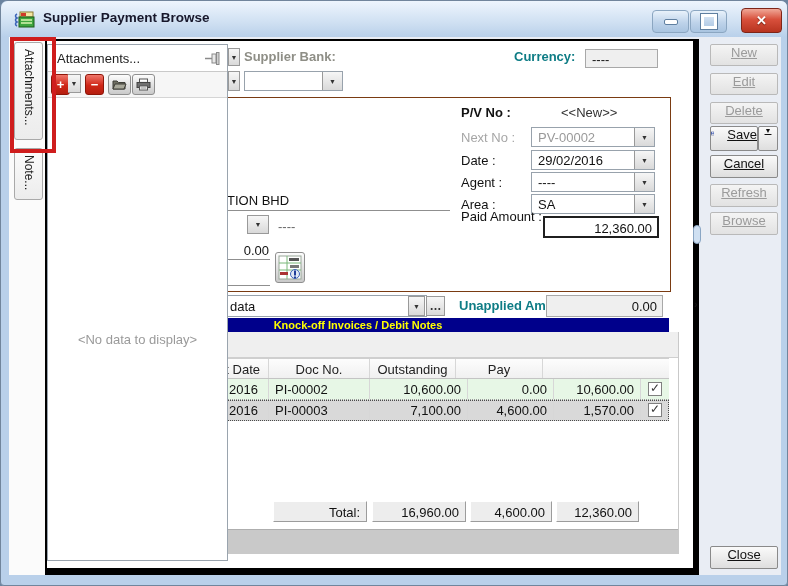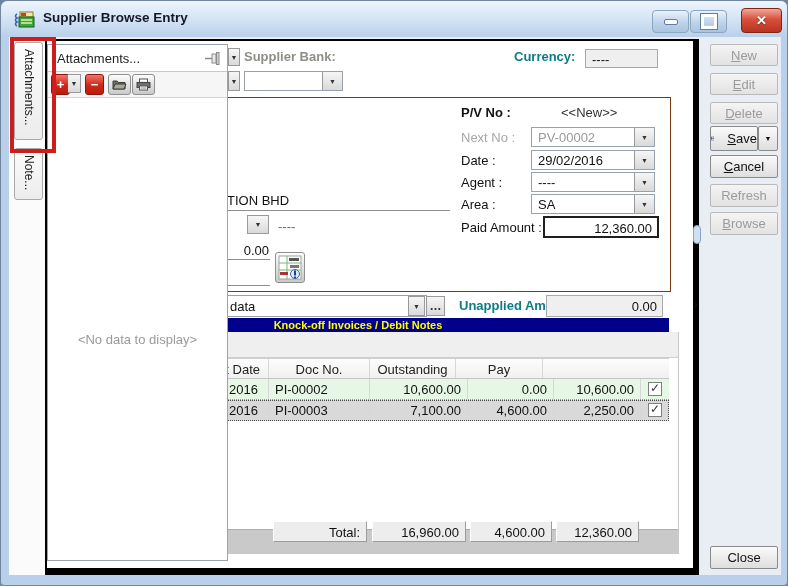--- a/index.html
+++ b/index.html
@@ -51,53 +51,53 @@
   .gc-chk{width:28px;display:flex;align-items:center;justify-content:center;padding-top:0;border-right:none;}
   .ghead{top:357px;background:linear-gradient(#fdfdfd,#f0f0f0);border-top:1px solid #cfcfcf;border-bottom:1px solid #c4c4c4;}
   .ghead .gc{text-align:center;padding-left:0;padding-right:0;color:#222;}
   .ghead .gc-date{text-align:right;padding-right:8px;}
   .row1{top:378px;background:#e7f7e6;border-bottom:1px dotted #9a9a9a;}
   .row2{top:399px;background:#d9d9d9;border-bottom:1px dotted #6a6a6a;outline:1px dotted #4a4a4a;outline-offset:-1px;}
   .checkbox{width:14px;height:14px;background:#fff;border:1px solid #7f7f7f;box-sizing:border-box;font-size:12px;line-height:11px;text-align:center;color:#3a3a3a;}
   .rows-bg{left:46px;top:420px;width:631px;height:108px;background:#fff;}
   .grid-rline{left:677px;top:331px;width:1px;height:222px;background:#c9c9c9;}
   .gfooter{left:46px;top:528px;width:631px;height:25px;background:#c9c9c9;border-top:1px solid #aeaeae;box-sizing:border-box;}
-  .fseg{top:520px;height:21px;background:#ededed;border:1px solid #9c9c9c;border-top-color:#fff;border-left-color:#fff;box-sizing:border-box;text-align:right;padding:3px 6px 0 0;}
+  .fseg{top:500px;height:21px;background:#ededed;border:1px solid #9c9c9c;border-top-color:#fff;border-left-color:#fff;box-sizing:border-box;text-align:right;padding:3px 6px 0 0;}
   .fwhite{left:46px;top:553px;width:646px;height:14px;background:#fff;}
   
   .flyout{left:46px;top:43px;width:181px;height:517px;background:#fff;border:1px solid #9aa4ae;box-sizing:border-box;z-index:40;}
   .fly-head{left:0;top:0;width:179px;height:27px;background:#fff;border-bottom:1px solid #c9c9c9;box-sizing:border-box;}
   .fly-title{left:9px;top:6px;font-size:13px;color:#222;}
   .fly-tools{left:0;top:27px;width:179px;height:26px;background:#f6f6f6;border-bottom:1px solid #d5d5d5;box-sizing:border-box;}
   .tbtn-red{background:linear-gradient(#f0766a,#cf2617 55%,#b51e0f);border:1px solid #8e1508;border-radius:3px;color:#fff;font-weight:bold;display:flex;align-items:center;justify-content:center;}
   .tbtn-gray{background:linear-gradient(#fdfdfd,#c9c9c9);border:1px solid #8f8f8f;border-radius:3px;display:flex;align-items:center;justify-content:center;}
   .empty-text{left:0;top:287px;width:179px;text-align:center;color:#9a9a9a;}
   
-  .abtn{left:709px;width:68px;height:22px;border:1px solid #b9b9b9;border-radius:2px;background:linear-gradient(#f4f4f4,#e2e2e2);color:#9b9b9b;display:flex;align-items:center;justify-content:center;box-sizing:border-box;}
+  .abtn{left:709px;width:68px;height:22px;border:1px solid #b9b9b9;border-radius:2px;background:linear-gradient(#f4f4f4,#e2e2e2);color:#9b9b9b;display:flex;justify-content:center;box-sizing:border-box;text-decoration:underline;}
   .abtn.en{border-color:#8a8a8a;background:linear-gradient(#fafafa,#dedede);color:#111;gap:10px;}
   .lblk{display:block;}
   .accel .lblk::first-letter{text-decoration:underline;}
   .grip{left:692px;top:224px;width:8px;height:19px;background:#cfe0f2;border:1px solid #8aa6c4;border-radius:4px;box-sizing:border-box;z-index:10;}
   .split-arr{left:693px;top:297px;font-size:11px;font-weight:bold;color:#111;z-index:10;}
 </style>
 </head>
 <body>
 
 <div class="window">
 
   <div class="abs titlebar">
     <svg class="abs" style="left:13px;top:9px" width="22" height="19" viewBox="0 0 22 19">
       <path d="M3 4 C1 5 1 7 3 8 C1 9 1 11 3 12 C1 13 1 15 3 16" stroke="#3b63b8" stroke-width="1.6" fill="none"></path>
       <rect x="6" y="2" width="13" height="5" fill="#f3e6a2" stroke="#8a7a30"></rect>
       <rect x="7" y="3" width="5" height="3" fill="#d23a2a"></rect>
       <rect x="5" y="7" width="15" height="10" fill="#3fa53f" stroke="#1d5c1d"></rect>
       <line x1="7" y1="10" x2="18" y2="10" stroke="#d8f5b0" stroke-width="1.4"></line>
       <line x1="7" y1="13" x2="18" y2="13" stroke="#d8f5b0" stroke-width="1.4"></line>
     </svg>
-    <span class="abs title-text">Supplier Browse Entry</span>
+    <span class="abs title-text">Supplier Payment Browse</span>
     <div class="abs winbtn btn-min">
         <span class="min-glyph"></span>
       </div>
     <div class="abs winbtn btn-max">
         <span class="max-glyph"></span>
       </div>
     <div class="abs winbtn btn-close">
         <span>✕</span>
       </div>
   </div>
@@ -142,21 +142,21 @@
     <span class="ctext">----</span>
     <span class="carr">▼</span>
   </div>
 
   <span class="abs" style="left:460px;top:196px">Area :</span>
   <div class="abs combo" style="left:530px;top:193px;width:124px;height:20px">
     <span class="ctext">SA</span>
     <span class="carr">▼</span>
   </div>
 
-  <span class="abs" style="left:460px;top:219px">Paid Amount :</span>
+  <span class="abs" style="left:460px;top:208px">Paid Amount :</span>
   <div class="abs paid-box">12,360.00</div>
 
   <span class="abs" style="left:226px;top:192px">TION BHD</span>
   <div class="abs uline" style="left:227px;top:209px;width:222px"></div>
   <div class="abs dbtn" style="left:246px;top:214px;width:22px;height:19px">
       <span>▼</span>
     </div>
   <span class="abs" style="left:277px;top:218px;color:#666">----</span>
   <span class="abs num" style="left:230px;top:242px;width:38px">0.00</span>
   <div class="abs uline" style="left:227px;top:258px;width:42px"></div>
@@ -208,21 +208,21 @@
     <div class="gc gc-chk">
         <span class="checkbox">✓</span>
       </div>
   </div>
 
   <div class="abs grid-row row2">
     <div class="gc gc-date">2016</div>
     <div class="gc gc-doc">PI-00003</div>
     <div class="gc gc-amt">7,100.00</div>
     <div class="gc gc-out">4,600.00</div>
-    <div class="gc gc-pay">2,250.00</div>
+    <div class="gc gc-pay">1,570.00</div>
     <div class="gc gc-chk">
         <span class="checkbox">✓</span>
       </div>
   </div>
 
   <div class="abs rows-bg"></div>
   <div class="abs grid-rline"></div>
 
   <div class="abs gfooter"></div>
   <div class="abs fseg" style="left:272px;width:94px">Total:</div>

